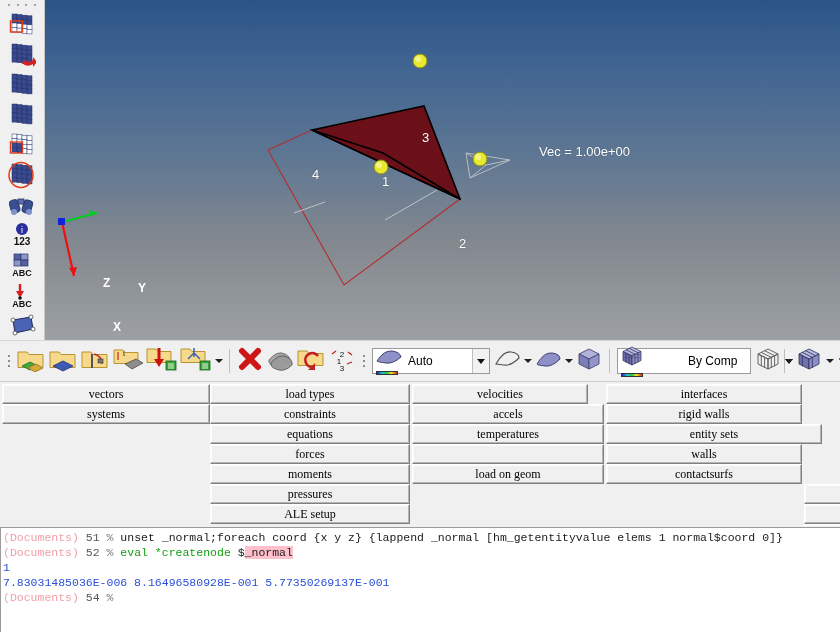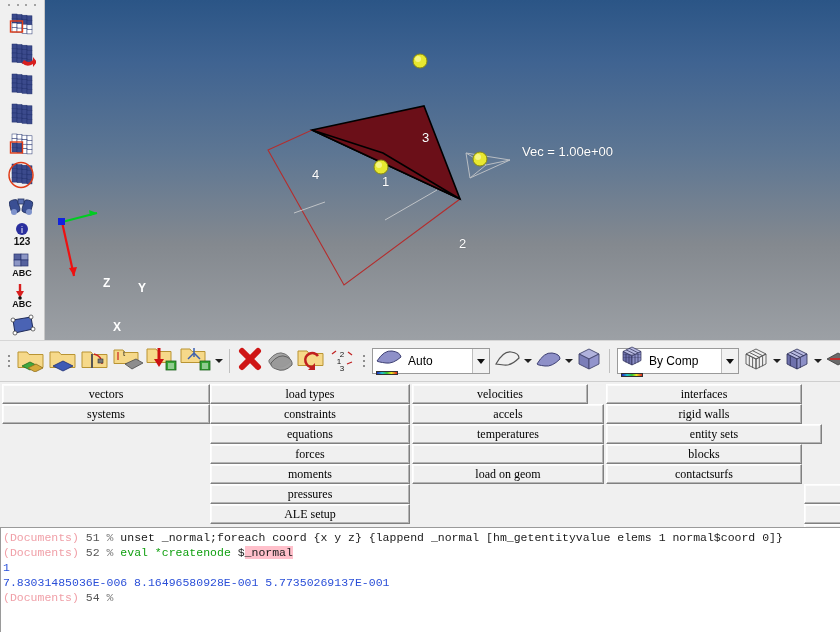--- a/index.html
+++ b/index.html
@@ -452,21 +452,21 @@
         </g>
       </svg>
 
       <div id="vp-node-labels">
           <div class="vp-label" style="left: 337px; top: 175px;">1</div>
           <div class="vp-label" style="left: 414px; top: 237px;">2</div>
           <div class="vp-label" style="left: 377px; top: 131px;">3</div>
           <div class="vp-label" style="left: 267px; top: 168px;">4</div>
         </div>
 
-      <div class="vp-label" style="left:477px; top:145px;">Vec = 1.00e+00</div>
+      <div class="vp-label" style="left:494px; top:145px;">Vec = 1.00e+00</div>
 
       <div class="axis-label" style="left:58px; top:277px;">Z</div>
       <div class="axis-label" style="left:93px; top:282px;">Y</div>
       <div class="axis-label" style="left:68px; top:321px;">X</div>
     </div>
   </div>
 
   <div id="toolbar">
       <div class="tb-grip">
         <i></i>
@@ -595,21 +595,21 @@
       </div>
       <div class="tb-caret"></div>
       <div class="tb-btn" title="Shaded Elements">
         <span><svg width="24" height="24" viewBox="0 0 24 24">
             <polygon points="12,2 22,7 12,12 2,7" fill="#b0b2dc" stroke="#44466e" stroke-width="0.9"></polygon>
             <polygon points="2,7 12,12 12,22 2,17" fill="#7b7eb8" stroke="#44466e" stroke-width="0.9"></polygon>
             <polygon points="22,7 12,12 12,22 22,17" fill="#9294cc" stroke="#44466e" stroke-width="0.9"></polygon>
           </svg></span>
       </div>
       <div class="tb-sep"></div>
-      <div class="tb-combo" style="width: 122px;">
+      <div class="tb-combo" style="width: 134px; gap: 39px;">
         <div class="ci">
           <div><svg width="22" height="22" viewBox="0 0 22 22">
               <g stroke="#2b2d54" stroke-width="0.7">
                 <polygon points="11,1 20,5.5 11,10 2,5.5" fill="#b7b9e0"></polygon>
                 <polygon points="2,5.5 11,10 11,19 2,14.5" fill="#6e71ac"></polygon>
                 <polygon points="20,5.5 11,10 11,19 20,14.5" fill="#8c8fc6"></polygon>
                 <line x1="5" y1="3.8" x2="14" y2="8.2"></line>
                 <line x1="8" y1="2.2" x2="17" y2="6.8"></line>
                 <line x1="5" y1="7.8" x2="5" y2="16.6"></line>
                 <line x1="8" y1="9.3" x2="8" y2="18"></line>
@@ -714,21 +714,21 @@
         <div class="panel-btn" style="width: 196px;">
           <span>interfaces</span>
         </div>
         <div class="panel-btn" style="width: 196px;">
           <span>rigid walls</span>
         </div>
         <div class="panel-btn" style="width: 216px;">
           <span>entity sets</span>
         </div>
         <div class="panel-btn" style="width: 196px;">
-          <span>blocks</span>
+          <span>walls</span>
         </div>
         <div class="panel-btn" style="width: 196px;">
           <span>contactsurfs</span>
         </div>
       </div>
       <div class="panel-col" style="left: 804px; width: 196px; top: 102px;">
         <div class="panel-btn" style="width: 196px;">
           <span></span>
         </div>
         <div class="panel-btn" style="width: 196px;">

